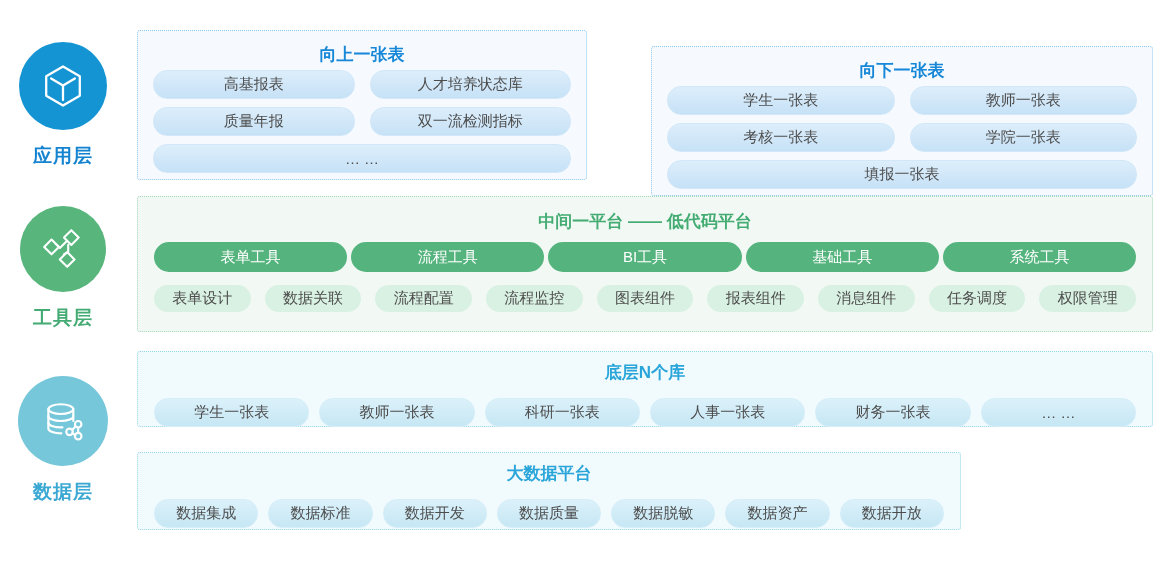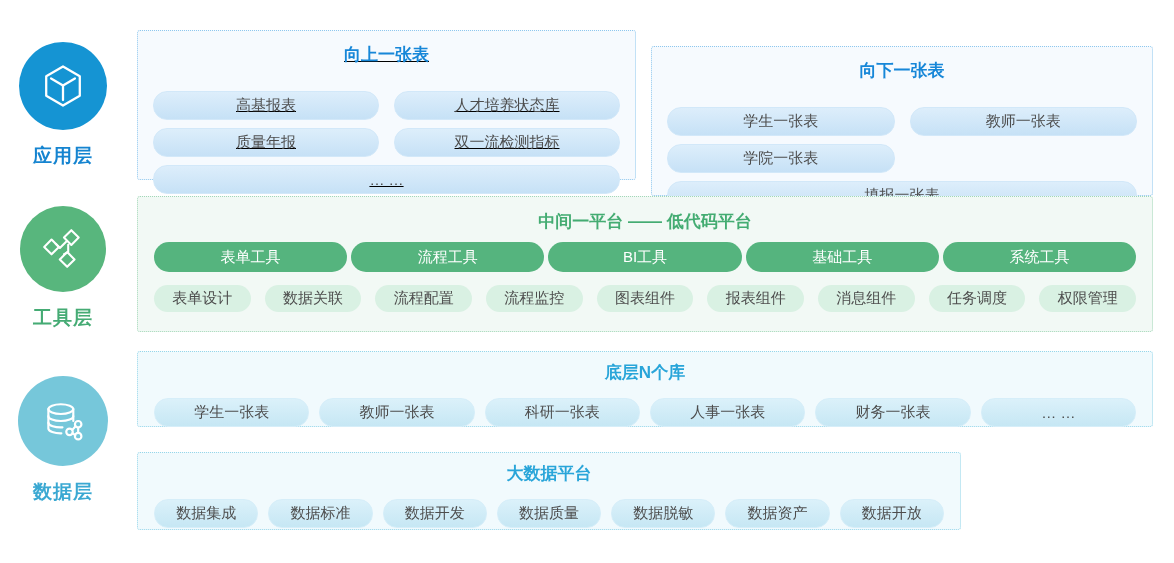--- a/index.html
+++ b/index.html
@@ -30,36 +30,36 @@
   .dbox{position:absolute;box-sizing:border-box;border-radius:3px;}
   .dbox .box-title{text-align:center;font-weight:bold;font-size:17px;}
 
   .box-blue{border:1px dotted #8ec7ee;background:#f6fafe;}
   .box-blue .box-title{color:#1787d8;}
   .box-green{border:1px dotted #a2d7b8;background:#f2f9f5;}
   .box-green .box-title{color:#44ac72;}
   .box-cyan{border:1px dotted #96d6ea;background:#f1fafd;}
   .box-cyan .box-title{color:#29a5d9;}
 
-  #box-up   {left:137px;top:30px;width:499px;height:150px;padding:12px 15px 0 15px;text-decoration:underline;}
+  #box-up   {left:137px;top:30px;width:450px;height:150px;padding:12px 15px 0 15px;}
   #box-down {left:651px;top:46px;width:502px;height:150px;padding:12px 15px 0 15px;}
   #box-plat {left:137px;top:196px;width:1016px;height:136px;padding:13px 16px 0 16px;}
   #box-dbs  {left:137px;top:351px;width:1016px;height:76px;padding:9px 16px 0 16px;}
   #box-big  {left:137px;top:452px;width:824px;height:78px;padding:9px 16px 0 16px;}
 
   
   .pill{
     display:flex;align-items:center;justify-content:center;
     height:27px;border-radius:14px;font-size:15px;color:#4d4d4d;white-space:nowrap;
   }
   .pill-blue{background:linear-gradient(180deg,#ddeefb 0%,#c6e1f6 100%);border:1px solid #d2e8f9;}
   .pill-cyan{background:linear-gradient(180deg,#dbf1fa 0%,#c6e7f4 100%);border:1px solid #d6eef9;}
   .pill-mint{background:#d9f1e3;}
 
-  .two-col{display:grid;grid-template-columns:1fr 1fr;gap:8px 15px;margin-top:25px;}
+  .two-col{display:grid;grid-template-columns:1fr 1fr;gap:8px 15px;margin-top:4px;}
   .two-col .pill:last-child{grid-column:1 / -1;}
 
   .btn-row{display:flex;gap:4px;margin-top:9px;}
   .btn-green{
     flex:1;height:30px;border-radius:15px;background:#55b47e;color:#ffffff;
     display:flex;align-items:center;justify-content:center;font-size:15px;
   }
   .pill-row{display:flex;gap:14px;margin-top:13px;}
   .pill-row .pill{flex:1;}
   .pill-row-tight{display:flex;gap:10px;margin-top:14px;}
@@ -123,20 +123,21 @@
         <span class="pill pill-blue">双一流检测指标</span>
         <span class="pill pill-blue">… …</span>
       </div>
   </div>
 
   <div id="box-down" class="dbox box-blue">
     <div class="box-title">向下一张表</div>
     <div class="two-col">
         <span class="pill pill-blue">学生一张表</span>
         <span class="pill pill-blue">教师一张表</span>
+        <span class="pill pill-blue">考核一张表</span>
         <span class="pill pill-blue">学院一张表</span>
         <span class="pill pill-blue">填报一张表</span>
       </div>
   </div>
 
   <div id="box-plat" class="dbox box-green">
     <div class="box-title">中间一平台 —— 低代码平台</div>
     <div class="btn-row">
         <span class="btn-green">表单工具</span>
         <span class="btn-green">流程工具</span>

